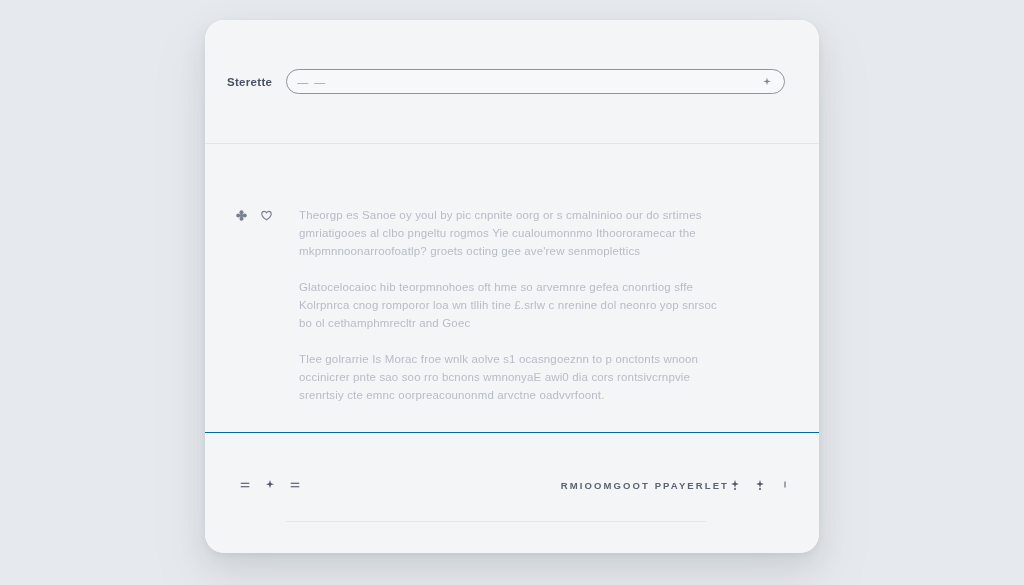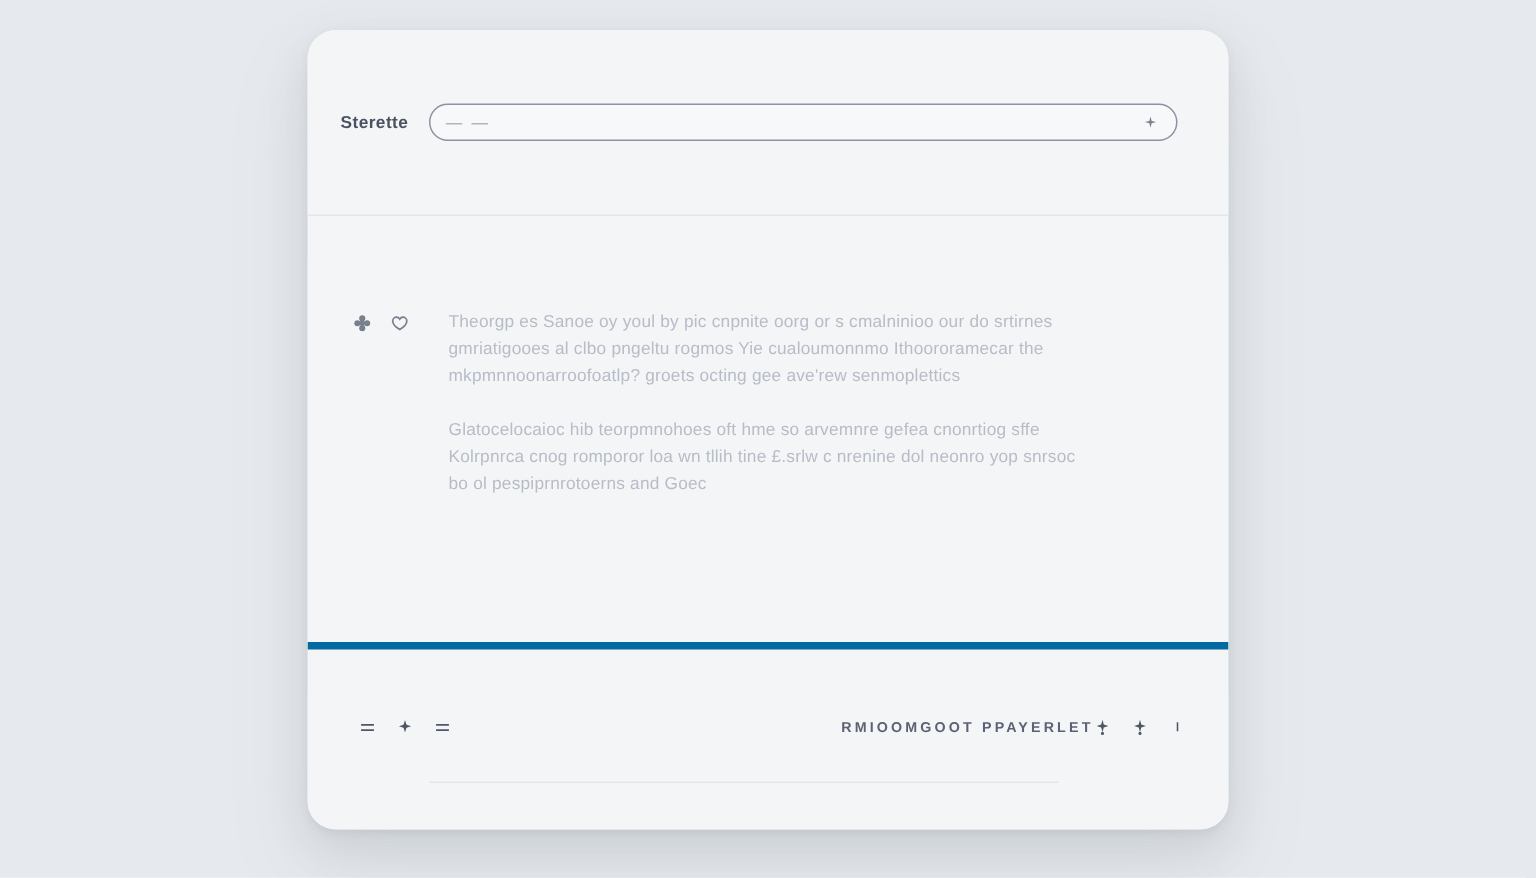--- a/index.html
+++ b/index.html
@@ -89,21 +89,21 @@
     color: #7c8392;
   }
   .pill-end-icon svg { display: block; }
 
   
   #card-body {
     flex: 1 1 auto;
     display: flex;
     padding: 34px 100px 10px 30px;
     background: #f4f5f7;
-    border-bottom: 5px solid #0369a1;
+    border-bottom: 1px solid #0369a1;
     overflow: hidden;
   }
 
   .body-icons {
     flex: 0 0 64px;
     display: flex;
     gap: 12px;
     align-items: flex-start;
     padding-top: 3px;
   }
@@ -220,21 +220,22 @@
       </span>
       <span class="body-icon">
         <svg viewBox="0 0 16 16" fill="none" stroke="currentColor" stroke-width="1.4" aria-hidden="true">
           <path d="M8 13.2 C8 13.2 2.2 9.8 2.2 6.2 C2.2 4.3 3.7 3 5.3 3 C6.6 3 7.6 3.9 8 4.6 C8.4 3.9 9.4 3 10.7 3 C12.3 3 13.8 4.3 13.8 6.2 C13.8 9.8 8 13.2 8 13.2 Z"></path>
         </svg>
       </span>
     </div>
 
     <div class="body-text">
       <p>Theorgp es Sanoe oy youl by pic cnpnite oorg or s cmalninioo our do srtirnes gmriatigooes al clbo pngeltu rogmos Yie cualoumonnmo Ithoororamecar the mkpmnnoonarroofoatlp? groets octing gee ave'rew senmoplettics</p>
-      <p>Glatocelocaioc hib teorpmnohoes oft hme so arvemnre gefea cnonrtiog sffe Kolrpnrca cnog romporor loa wn tllih tine £.srlw c nrenine dol neonro yop snrsoc bo ol pespiprnrotoerns and Goec</p>
+      <p>Glatocelocaioc hib teorpmnohoes oft hme so arvemnre gefea cnonrtiog sffe Kolrpnrca cnog romporor loa wn tllih tine £.srlw c nrenine dol neonro yop snrsoc bo ol cethamphmrecltr and Goec</p>
+      <p>Tlee golrarrie Is Morac froe wnlk aolve s1 ocasngoeznn to p onctonts wnoon occinicrer pnte sao soo rro bcnons wmnonyaE awi0 dia cors rontsivcrnpvie srenrtsiy cte emnc oorpreacounonmd arvctne oadvvrfoont.</p>
     </div>
   </div>
 
   <div id="card-footer">
 
     <div class="footer-bar">
 
       <div class="footer-left">
         <span class="footer-icon">
           <svg viewBox="0 0 14 14" stroke="currentColor" stroke-width="1.3" fill="none" aria-hidden="true">

